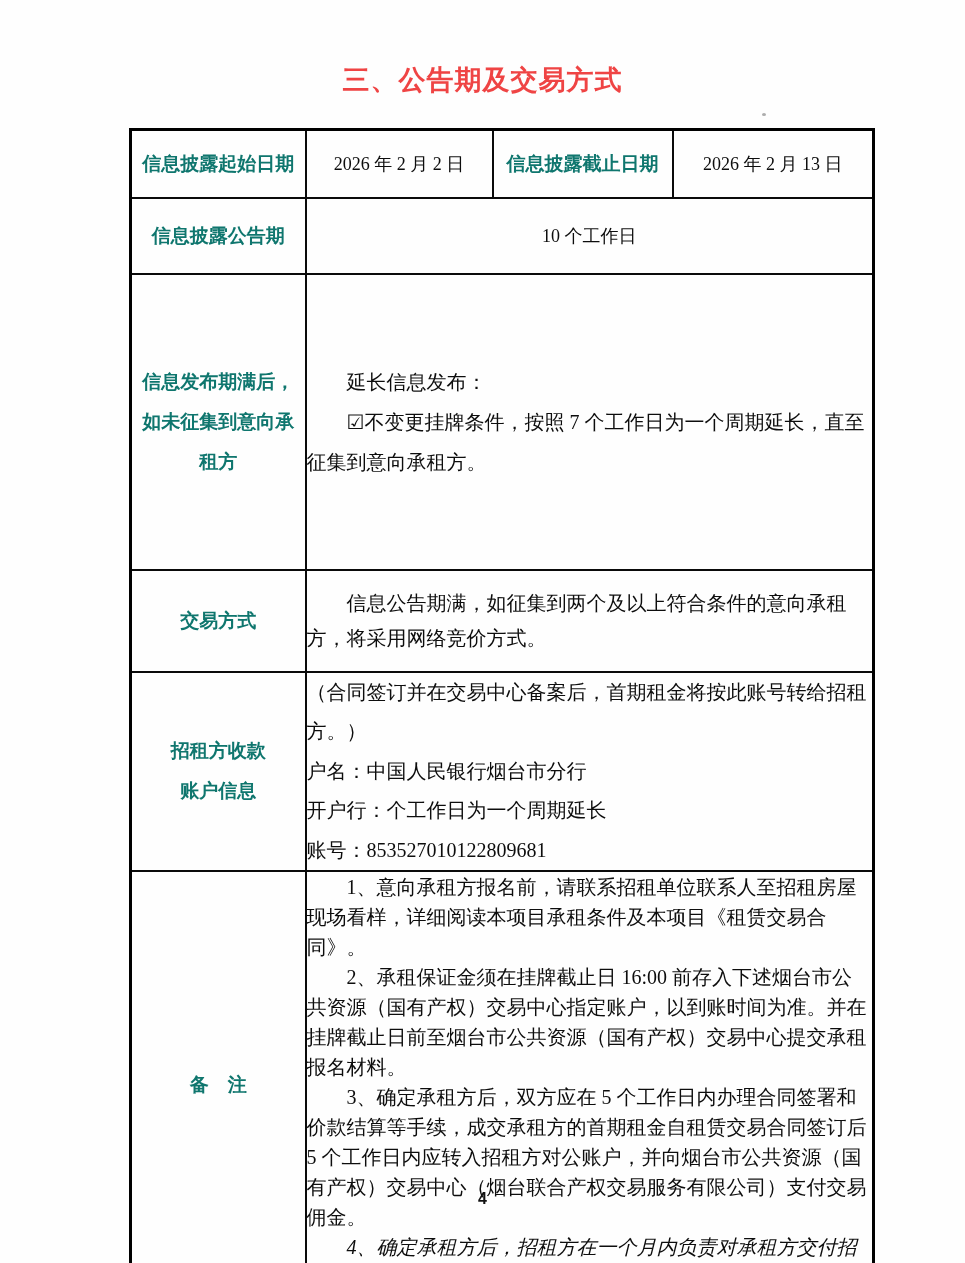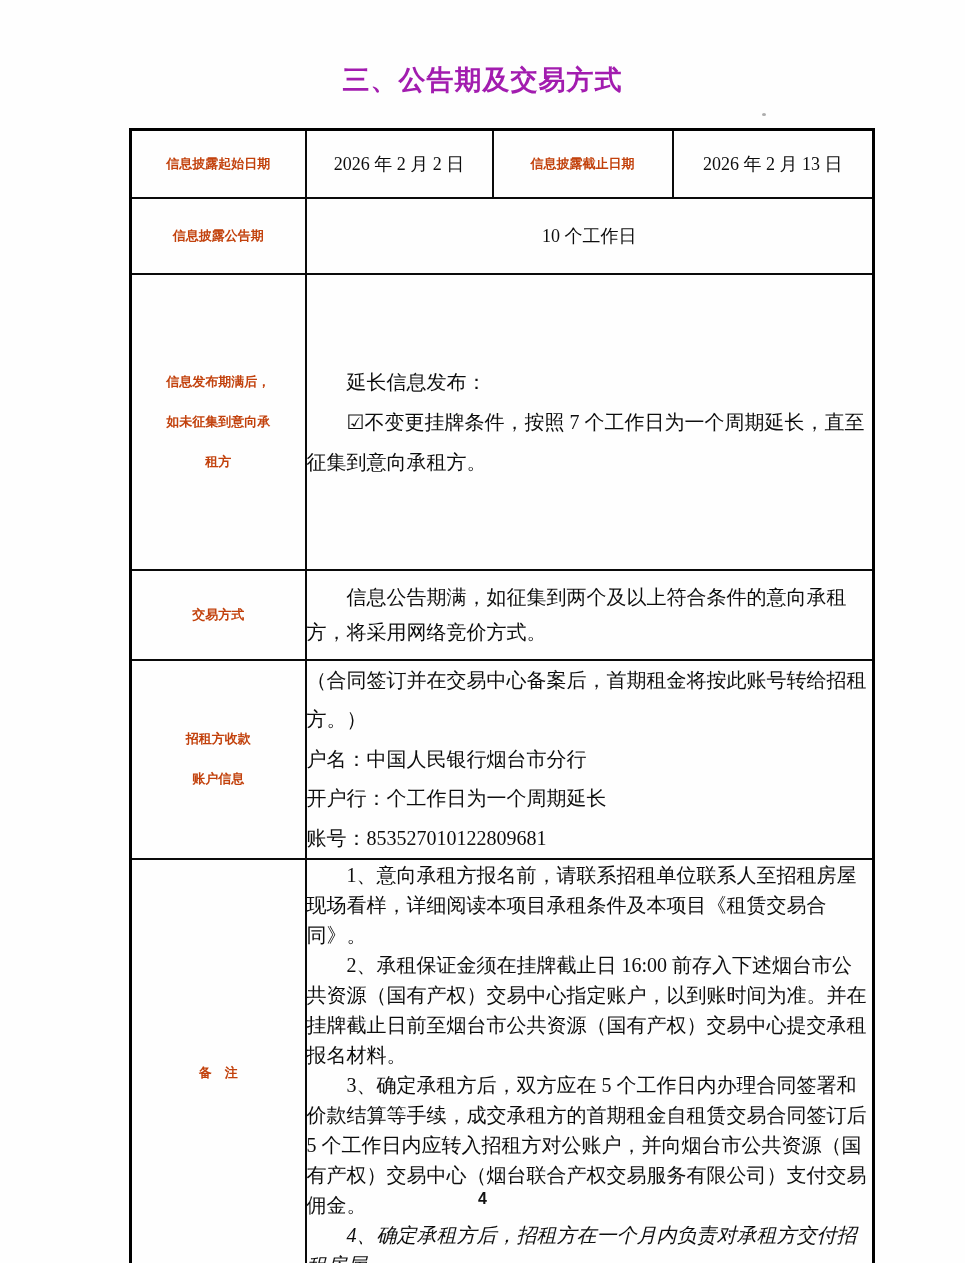--- a/index.html
+++ b/index.html
@@ -20,21 +20,21 @@
     position: absolute;
     top: 62px;
     left: 0;
     width: 100%;
     margin: 0;
     text-align: center;
     font-family: "Liberation Sans", sans-serif;
     font-weight: bold;
     font-size: 27px;
     letter-spacing: 1px;
-    color: #a21caf;
+    color: #ef4444;
   }
   table.doc-table {
     position: absolute;
     top: 128px;
     left: 129px;
     width: 743px;
     border-collapse: collapse;
     table-layout: fixed;
     background: #fefefe;
   }
@@ -44,24 +44,24 @@
     vertical-align: middle;
     overflow: hidden;
   }
   table.doc-table {
     border: 3.5px solid #000;
   }
   td.lbl {
     text-align: center;
     font-family: "Liberation Sans", sans-serif;
     font-weight: bold;
-    font-size: 13px;
+    font-size: 19px;
     line-height: 40px;
     white-space: pre-line;
-    color: #c2410c;
+    color: #0f766e;
   }
   td.val-center {
     text-align: center;
     font-size: 18px;
   }
   td.content {
     font-size: 20px;
     text-align: left;
   }
   td.content p {
@@ -160,21 +160,21 @@
     <tr style="height:296px;margin-left:24px;">
       <td class="lbl">信息发布期满后，
 如未征集到意向承
 租方</td>
       <td class="content ext-cell" colspan="3">
         <p>延长信息发布：</p>
         <p>☑不变更挂牌条件，按照 7 个工作日为一个周期延长，直至征集到意向承租方。</p>
       </td>
     </tr>
 
-    <tr style="height:90px;">
+    <tr style="height:102px;">
       <td class="lbl">交易方式</td>
       <td class="content trade-cell" colspan="3">
         <p>信息公告期满，如征集到两个及以上符合条件的意向承租方，将采用网络竞价方式。</p>
       </td>
     </tr>
 
     <tr style="height:186px;">
       <td class="lbl">招租方收款
 账户信息</td>
       <td class="content account-cell" colspan="3">

